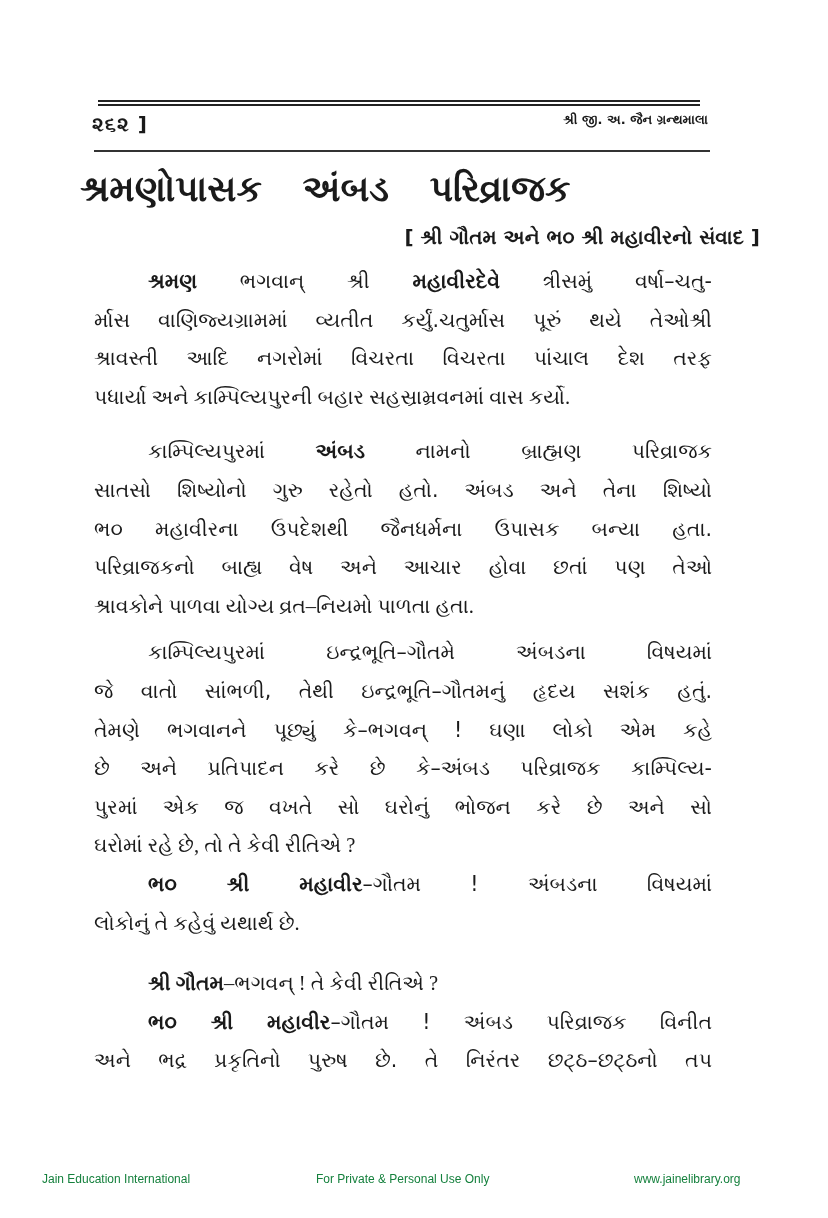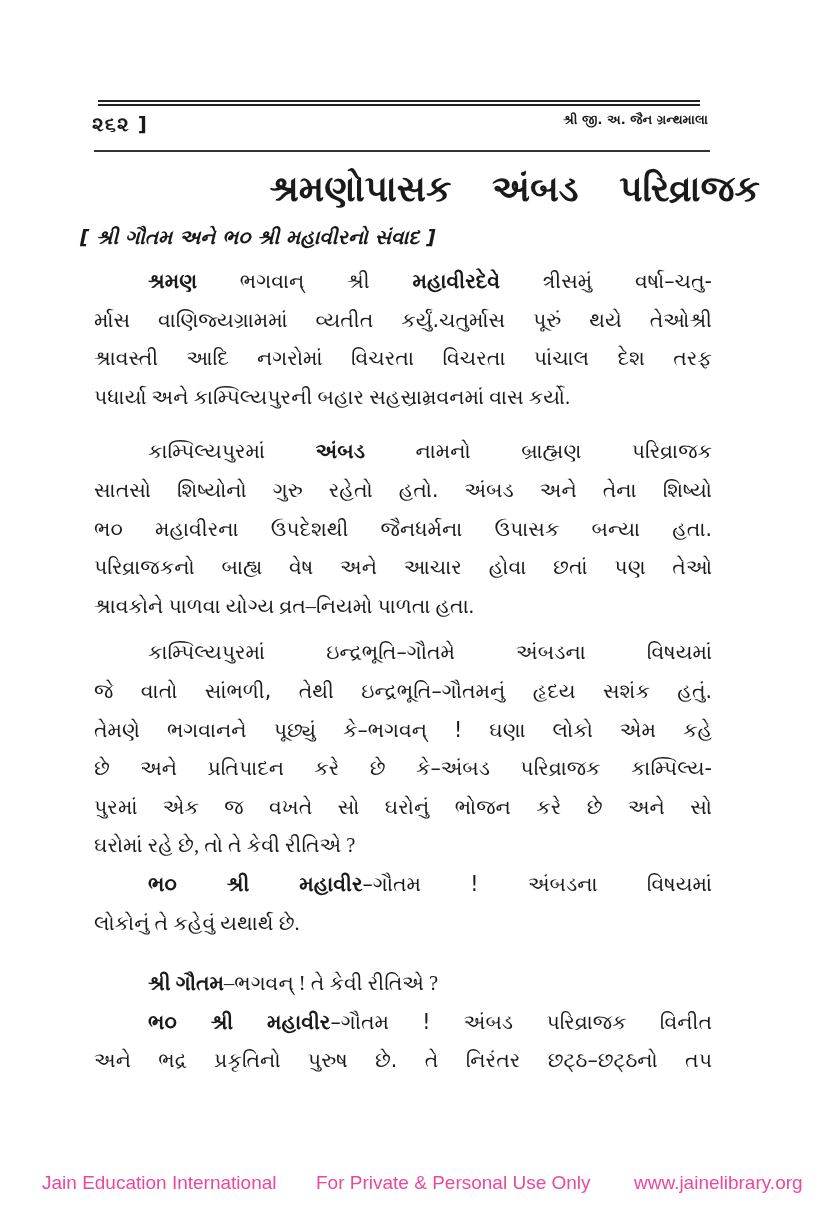--- a/index.html
+++ b/index.html
@@ -50,36 +50,35 @@
       width: 616px;
       top: 150px;
       height: 0;
       border-top: 2px solid #333;
     }
     .title {
       position: absolute;
       top: 165px;
       left: 80px;
       width: 680px;
-      text-align: right;
+      text-align: left;
       font-size: 36px;
       font-weight: bold;
       word-spacing: 28px;
       line-height: 48px;
     }
     .subtitle {
       position: absolute;
       top: 222px;
       left: 80px;
       width: 680px;
-      text-align: left;
+      text-align: right;
       font-size: 20px;
       font-weight: bold;
       line-height: 30px;
-      font-style: italic;
     }
     .body-text {
       position: absolute;
       top: 262px;
       left: 94px;
       width: 618px;
       font-size: 20.5px;
       line-height: 38.6px;
       text-align: justify;
       text-align-last: left;
@@ -93,22 +92,22 @@
     .line.first { padding-left: 54px; }
     .line.last { text-align-last: left; font-family: Liberation Serif, serif; }
     .b { font-weight: bold; }
     .footer {
       position: absolute;
       top: 1172px;
       left: 0;
       width: 732px;
       height: 24px;
       font-family: "Liberation Sans", sans-serif;
-      font-size: 19px;
-      color: #ec4899;
+      font-size: 12px;
+      color: #15803d;
     }
     .footer span { position: absolute; top: 0; }
     .footer .f1 { left: 42px; }
     .footer .f2 { left: 316px; }
     .footer .f3 { left: 634px; }
   </style>
 </head>
 <body>
 
 <div class="page">

